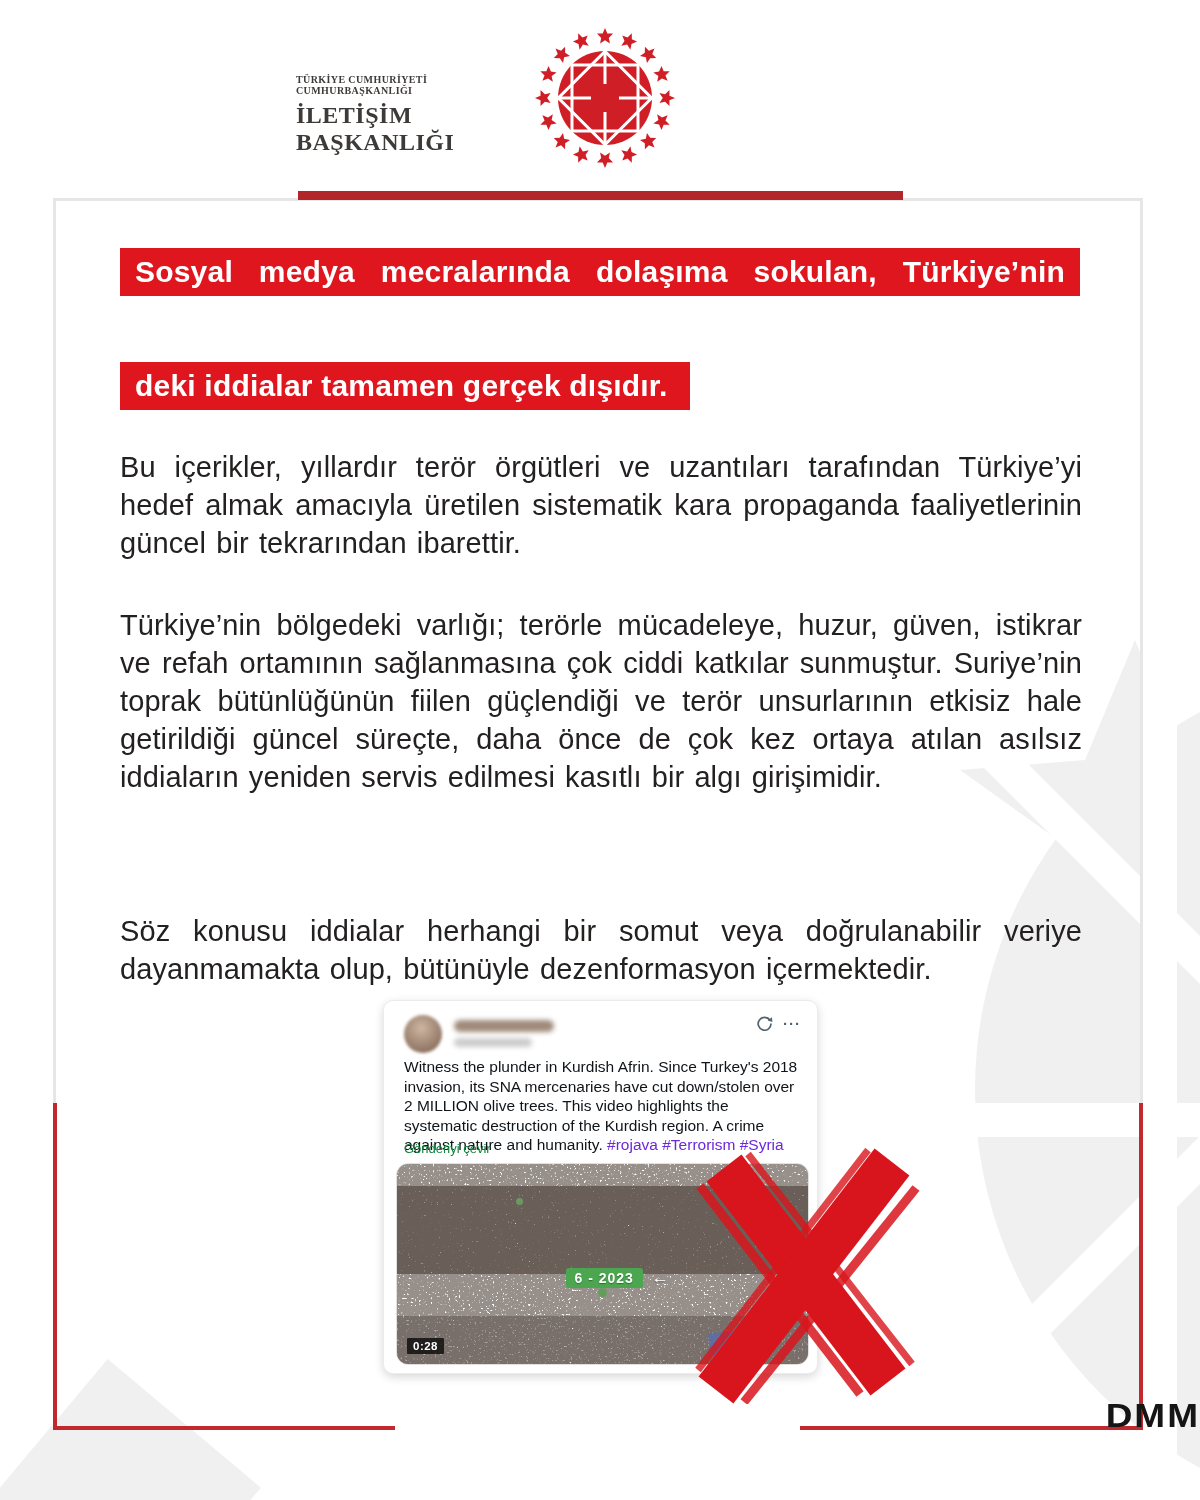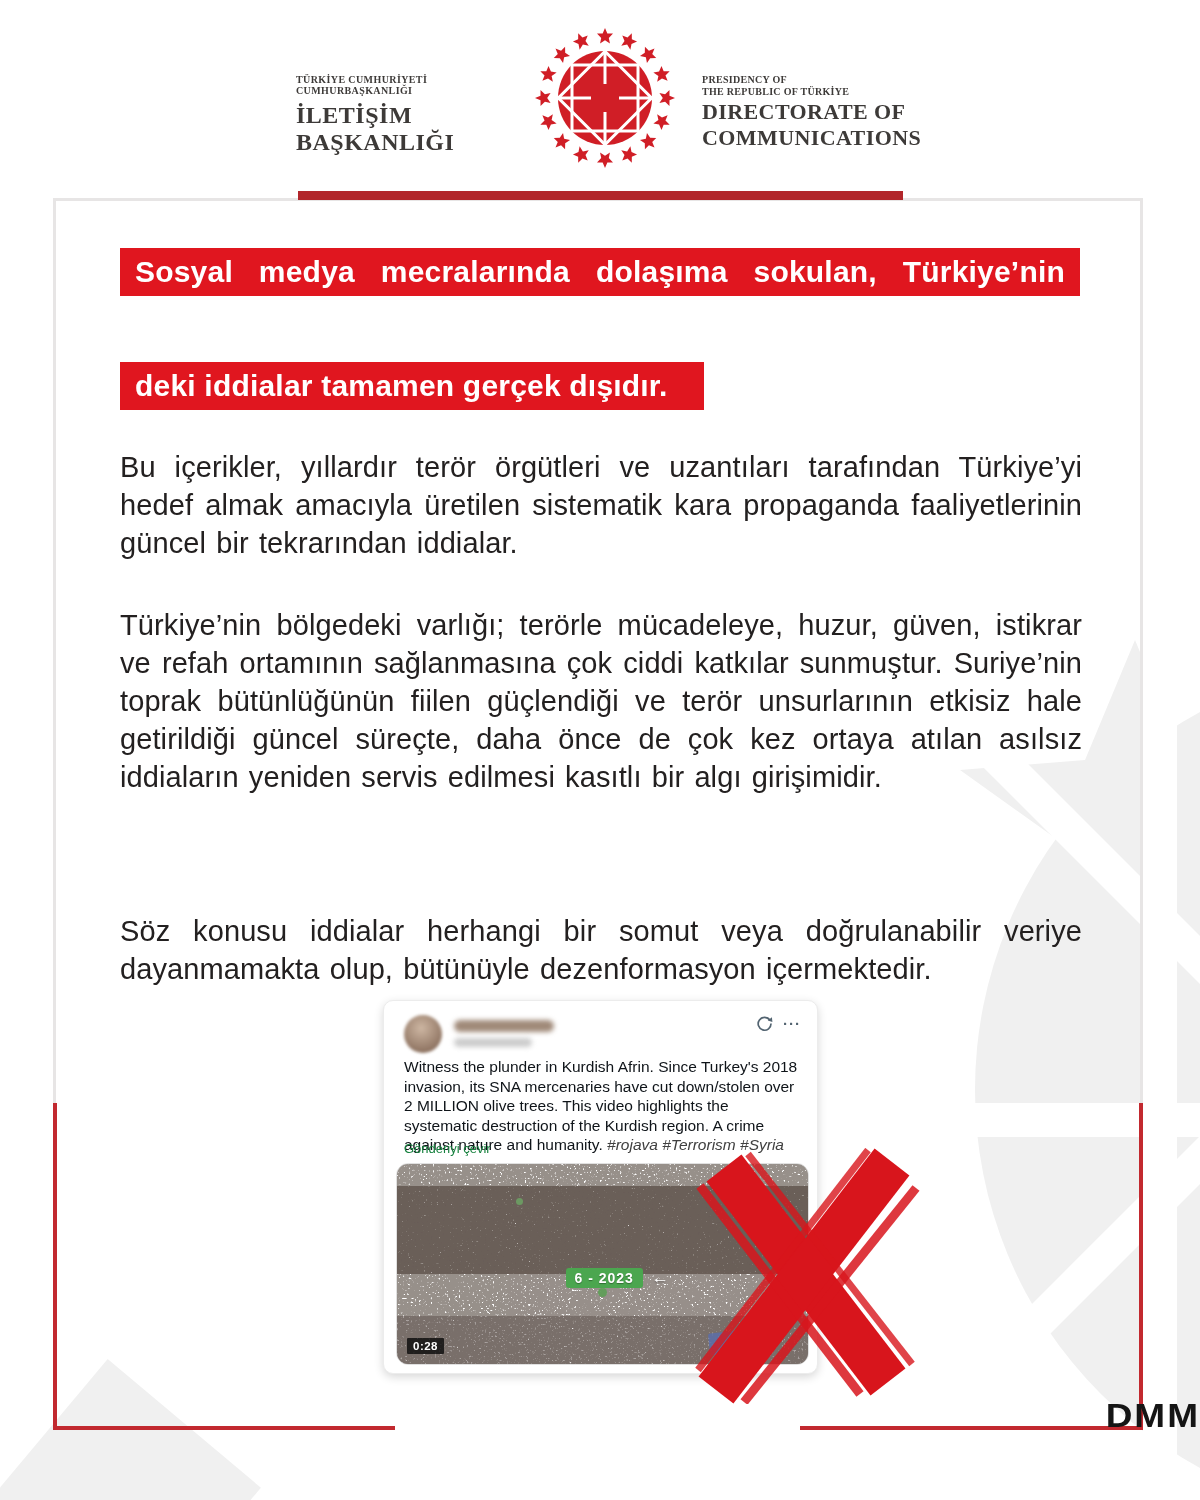--- a/index.html
+++ b/index.html
@@ -24,35 +24,35 @@
   .b-left-gray{left:0;top:0;width:3px;height:907px;}
   .b-left-red{left:0;top:905px;width:4px;height:327px;}
   .b-right-gray{right:0;top:0;width:3px;height:907px;}
   .b-right-red{right:0;top:905px;width:4px;height:327px;}
   .b-bot-l{left:0;bottom:0;width:342px;height:4px;}
   .b-bot-r{left:747px;bottom:0;width:343px;height:4px;}
   
   .hl-bar{position:absolute;left:67px;width:960px;height:48px;background:#e0161f;color:#ffffff;
           font-weight:bold;font-size:30px;line-height:48px;padding:0 15px;box-sizing:border-box;
           letter-spacing:.2px;white-space:nowrap;text-align:justify;text-align-last:justify;}
-  .hl-bar.fit{width:auto;max-width:960px;text-align:right;text-align-last:left;padding-right:36px;}
+  .hl-bar.fit{width:auto;max-width:960px;text-align:right;text-align-last:left;padding-right:22px;}
   
   .para{position:absolute;left:67px;width:962px;color:#232020;font-size:29px;line-height:38px;
         text-align:justify;text-align-last:left;letter-spacing:.1px;word-spacing:2px;}
   
   .tweet{position:absolute;left:330px;top:802px;width:435px;height:374px;background:#ffffff;
          border:1px solid #ececec;border-radius:10px;box-shadow:0 3px 10px rgba(0,0,0,.16);box-sizing:border-box;}
   .tw-avatar{position:absolute;left:20px;top:14px;width:38px;height:38px;border-radius:50%;
              background:radial-gradient(circle at 45% 35%,#cdb6a2,#8d7260 75%);filter:blur(1.5px);}
   .tw-name{position:absolute;left:70px;top:19px;width:100px;height:12px;border-radius:6px;background:#a08a79;filter:blur(2.5px);}
   .tw-handle{position:absolute;left:70px;top:37px;width:78px;height:9px;border-radius:5px;background:#cccccc;filter:blur(2.5px);}
   .tw-icons{position:absolute;right:16px;top:14px;display:flex;align-items:center;gap:10px;color:#536471;}
   .tw-more{font-size:15px;font-weight:bold;letter-spacing:1px;color:#536471;}
   .tw-text{position:absolute;left:20px;top:56px;width:398px;color:#0f1419;font-size:15.5px;line-height:19.5px;margin:0;}
-  .tag{color:#404040;text-decoration:none;font-style:italic;}
+  .tag{color:#6d28d9;text-decoration:none;}
   .tw-translate{position:absolute;left:20px;top:140px;color:#15803d;font-size:13px;text-decoration:none;}
   .tw-media{position:absolute;left:12px;top:162px;width:411px;height:200px;border-radius:12px;overflow:hidden;
             border:1px solid rgba(0,0,0,.12);
             background:
               radial-gradient(ellipse 130px 60px at 8% 94%, #9aa394 0%, rgba(154,163,148,0) 70%),
               radial-gradient(ellipse 170px 70px at 92% 96%, #98a09b 0%, rgba(152,160,155,0) 70%),
               radial-gradient(ellipse 60% 26% at 52% 34%, rgba(125,94,80,.75) 0%, rgba(125,94,80,0) 75%),
               linear-gradient(180deg,#c9997a 0%,#c08d6d 14%,#a97c62 34%,#b9capped 0,#c austere 0,#c29068 55%,#c08a64 74%,#b3a18c 90%,#a8a49a 100%);}
   .speck{position:absolute;left:0;top:0;}
   .road{position:absolute;left:0;top:8%;width:100%;height:14%;
@@ -122,41 +122,35 @@
     <g stroke="#ffffff" stroke-width="3" fill="none">
       <rect x="-33" y="-33" width="66" height="66"></rect>
       <rect x="-33" y="-33" width="66" height="66" transform="rotate(45)"></rect>
       <line x1="0" y1="-14" x2="0" y2="-47"></line>
         <line x1="0" y1="14" x2="0" y2="47"></line>
       <line x1="-14" y1="0" x2="-47" y2="0"></line>
         <line x1="14" y1="0" x2="47" y2="0"></line>
     </g>
   </svg>
 
-  <div class="hdr-right">
-    <div class="small">PRESIDENCY OF</div>
-    <div class="small">THE REPUBLIC OF TÜRKİYE</div>
-    <div class="large">DIRECTORATE OF</div>
-    <div class="large">COMMUNICATIONS</div>
-  </div>
 
   <div class="card">
     <div class="b b-top"></div>
     <div class="b-top-red"></div>
     <div class="b b-left-gray"></div>
     <div class="b red b-left-red"></div>
     <div class="b b-right-gray"></div>
     <div class="b red b-right-red"></div>
     <div class="b red b-bot-l"></div>
     <div class="b red b-bot-r"></div>
 
     <div class="hl-bar" style="top:50px">Sosyal medya mecralarında dolaşıma sokulan, Türkiye’nin</div>
     <div class="hl-bar fit" style="top:164px">deki iddialar tamamen gerçek dışıdır.</div>
 
-    <div class="para" style="top:250px">Bu içerikler, yıllardır terör örgütleri ve uzantıları tarafından Türkiye’yi hedef almak amacıyla üretilen sistematik kara propaganda faaliyetlerinin güncel bir tekrarından iddialar.</div>
+    <div class="para" style="top:250px">Bu içerikler, yıllardır terör örgütleri ve uzantıları tarafından Türkiye’yi hedef almak amacıyla üretilen sistematik kara propaganda faaliyetlerinin güncel bir tekrarından ibarettir.</div>
     <div class="para" style="top:408px">Türkiye’nin bölgedeki varlığı; terörle mücadeleye, huzur, güven, istikrar ve refah ortamının sağlanmasına çok ciddi katkılar sunmuştur. Suriye’nin toprak bütünlüğünün fiilen güçlendiği ve terör unsurlarının etkisiz hale getirildiği güncel süreçte, daha önce de çok kez ortaya atılan asılsız iddiaların yeniden servis edilmesi kasıtlı bir algı girişimidir.</div>
     <div class="para" style="top:714px">Söz konusu iddialar herhangi bir somut veya doğrulanabilir veriye dayanmamakta olup, bütünüyle dezenformasyon içermektedir.</div>
 
     <div class="tweet">
       <div class="tw-avatar"></div>
       <div class="tw-name"></div>
       <div class="tw-handle"></div>
       <div class="tw-icons">
         <svg width="17" height="17" viewBox="0 0 17 17">
           <path d="M13.9 5.2 A6.4 6.4 0 1 0 15 8.5" fill="none" stroke="#536471" stroke-width="1.7"></path>

